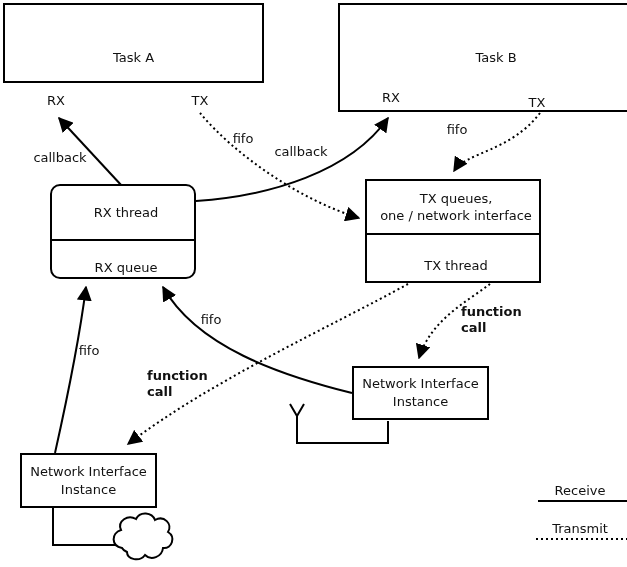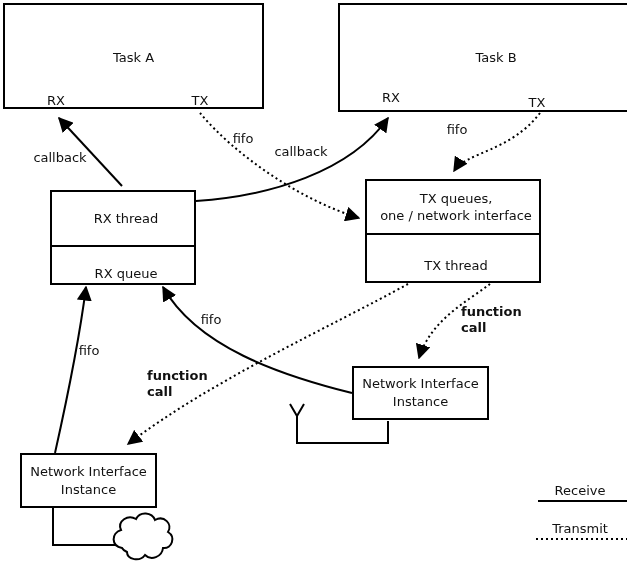--- a/index.html
+++ b/index.html
@@ -69,33 +69,33 @@
     <path d="M53,507 L53,545 L121,545" stroke="#000" stroke-width="2" fill="none"></path>
     <path d="M122,548 C111,546 111,533 121,530 C117,521 128,514 136,519
              C140,511 152,512 155,520 C164,515 173,524 168,532
              C176,537 172,549 163,548 C162,557 151,561 145,555
              C140,562 127,560 127,552 C125,551 123,550 122,548 Z" stroke="#000" stroke-width="2" fill="#fff"></path>
 
     <path d="M538,501 L627,501" stroke="#000" stroke-width="2" fill="none"></path>
     <path d="M536,539 L627,539" stroke="#000" stroke-width="2" fill="none" stroke-dasharray="2 3"></path>
   </svg>
 
-  <div class="node" style="left:3px;top:3px;width:261px;height:106px;padding-left:12px;">
+  <div class="node" style="left:3px;top:3px;width:261px;height:80px;padding-left:12px;">
     <div class="task-title" style="top:45px;">Task A</div>
     <div class="port" style="left:51px;top:95px;">RX</div>
     <div class="port" style="left:195px;top:95px;">TX</div>
   </div>
 
   <div class="node" style="left:338px;top:3px;width:316px;height:109px;">
     <div class="task-title" style="top:45px;">Task B</div>
     <div class="port" style="left:51px;top:92px;">RX</div>
     <div class="port" style="left:197px;top:97px;">TX</div>
   </div>
 
-  <div class="node" style="left:50px;top:190px;width:146px;height:95px;">
+  <div class="node" style="left:50px;top:184px;width:146px;height:95px;border-radius:10px;">
     <div class="stack-cell" style="height:53px;">RX thread</div>
     <div class="stack-divider"></div>
     <div class="stack-cell" style="height:52px;">RX queue</div>
   </div>
 
   <div class="node" style="left:365px;top:179px;width:176px;height:104px;">
     <div class="stack-cell" style="height:52px;flex-direction:column;">
       <span>TX queues,</span>
       <span>one / network interface</span>
     </div>

